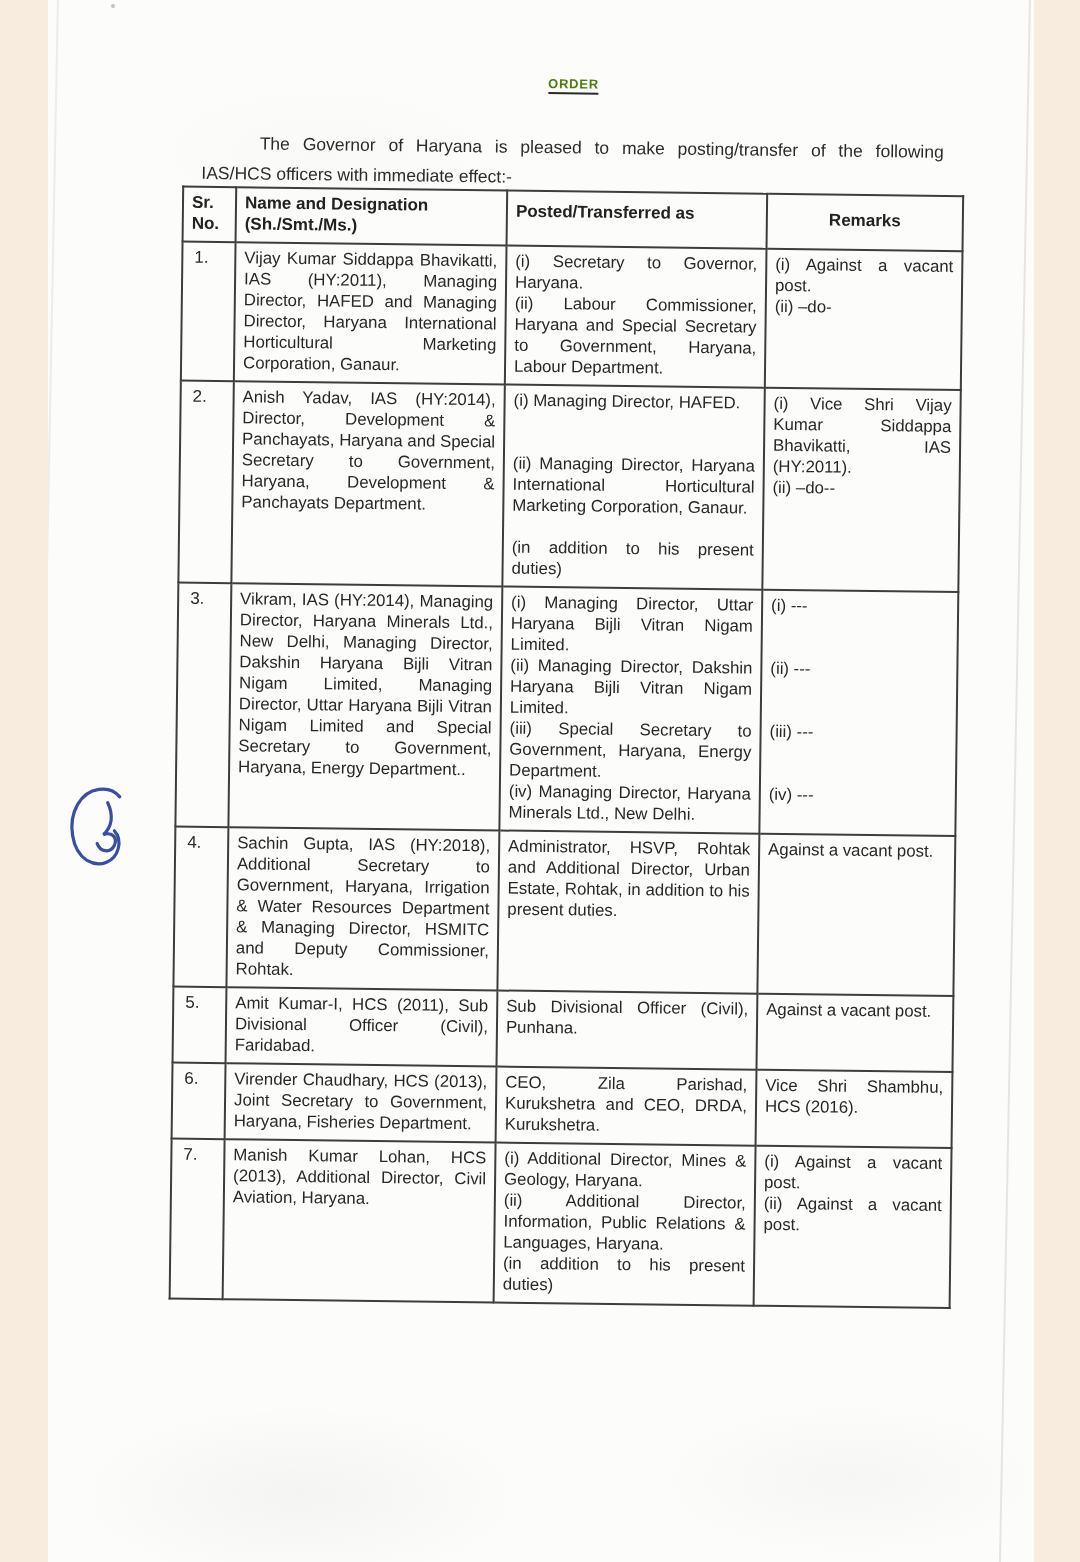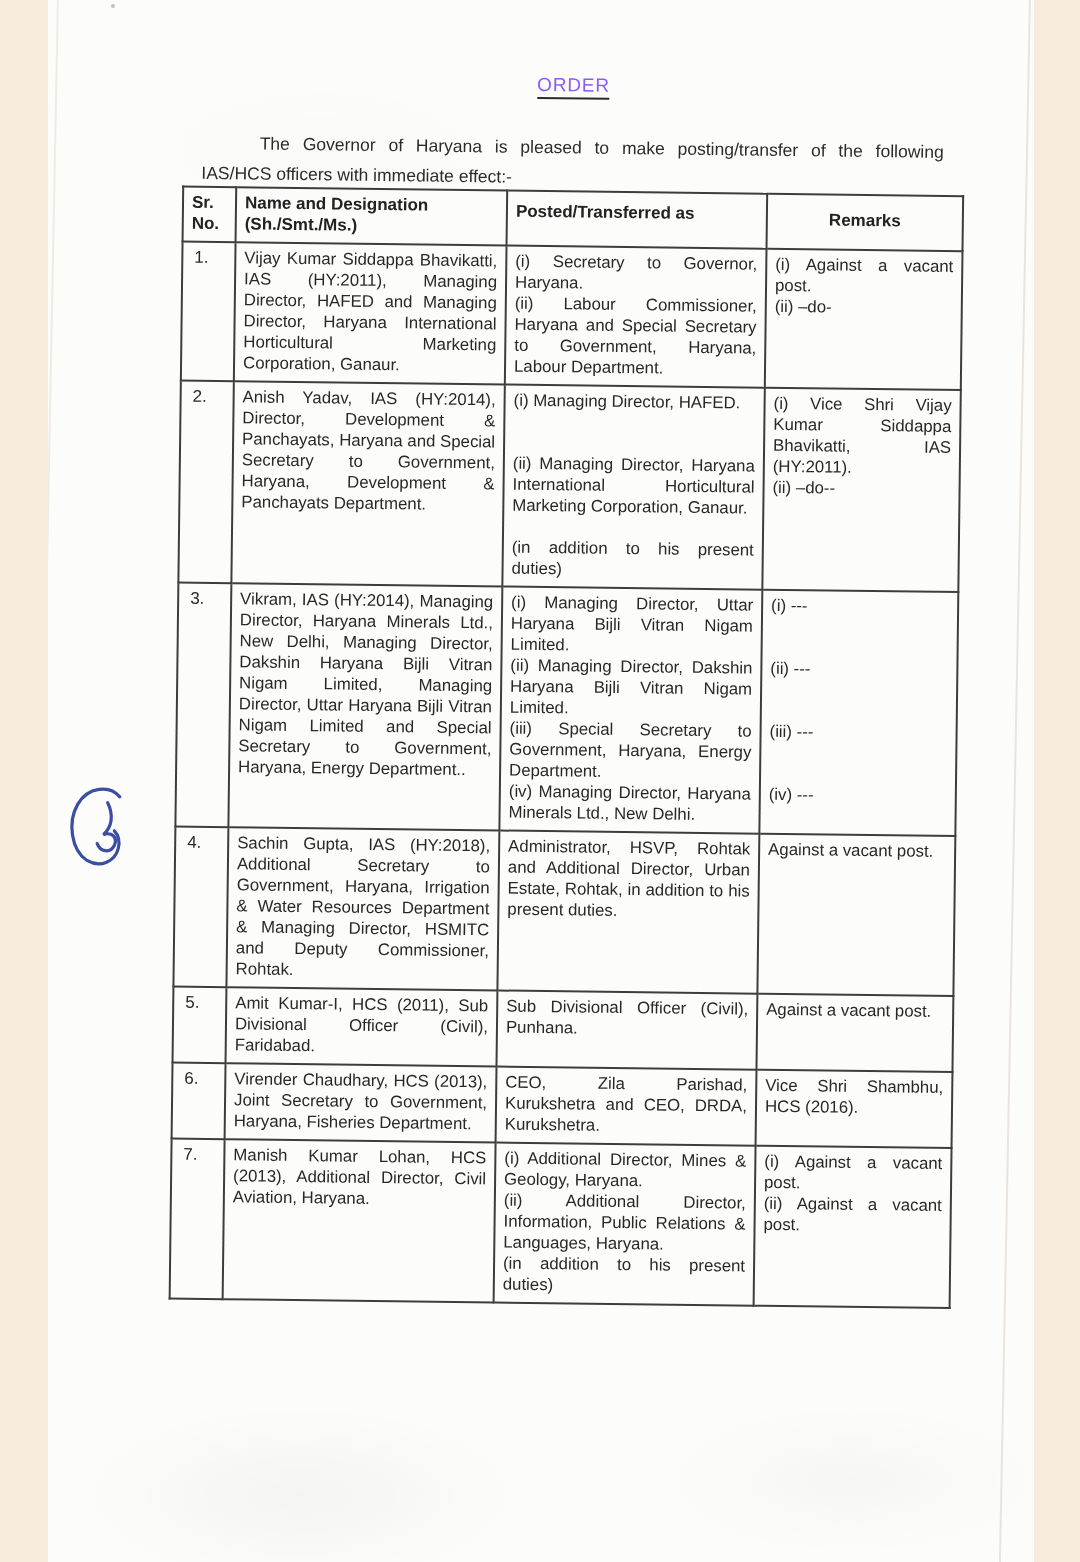--- a/index.html
+++ b/index.html
@@ -36,22 +36,22 @@
     transform: rotate(.7deg); transform-origin: 540px 780px;
     z-index: 2;
   }
 
   .order-title {
     position: absolute; left: 175px; top: 74px; width: 780px;
     text-align: center;
   }
   .order-title span {
     display: inline-block;
-    font-size: 19px; font-weight: 400; letter-spacing: .8px;
-    color: #8b5cf6;
+    font-size: 13px; font-weight: 700; letter-spacing: .8px;
+    color: #4d7c0f;
     border-bottom: 2px solid #2a2a2a; padding-bottom: 1px;
   }
 
   .intro {
     position: absolute; left: 194px; top: 114px; width: 742px;
     font-size: 17.5px; line-height: 30px; color: #2b2b2b;
   }
   .intro .l1 { display: block; text-indent: 58px; text-align: justify; text-align-last: justify; }
   .intro .l2 { display: block; }
 

